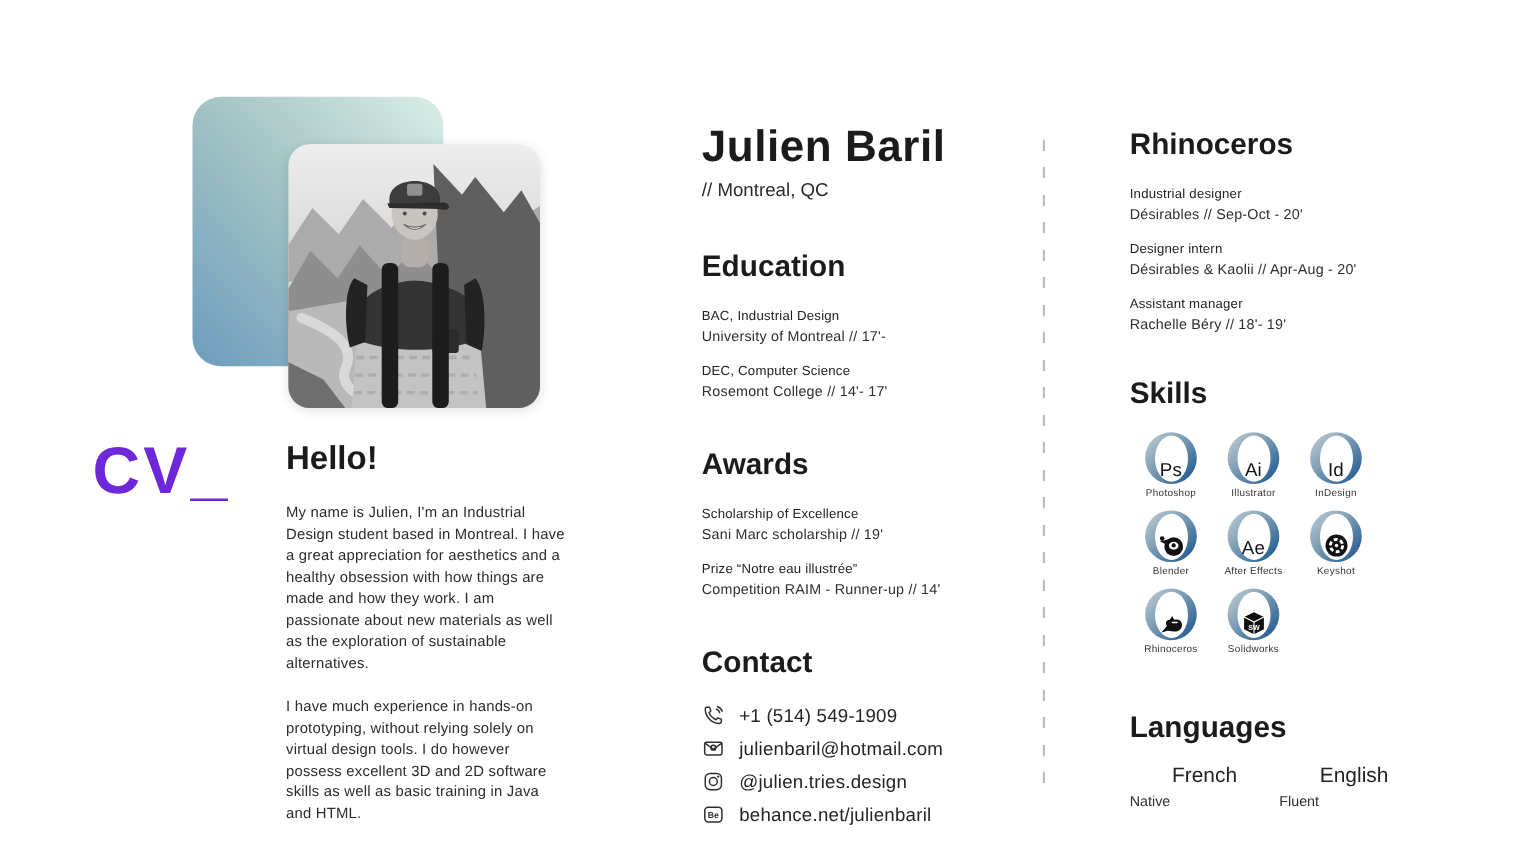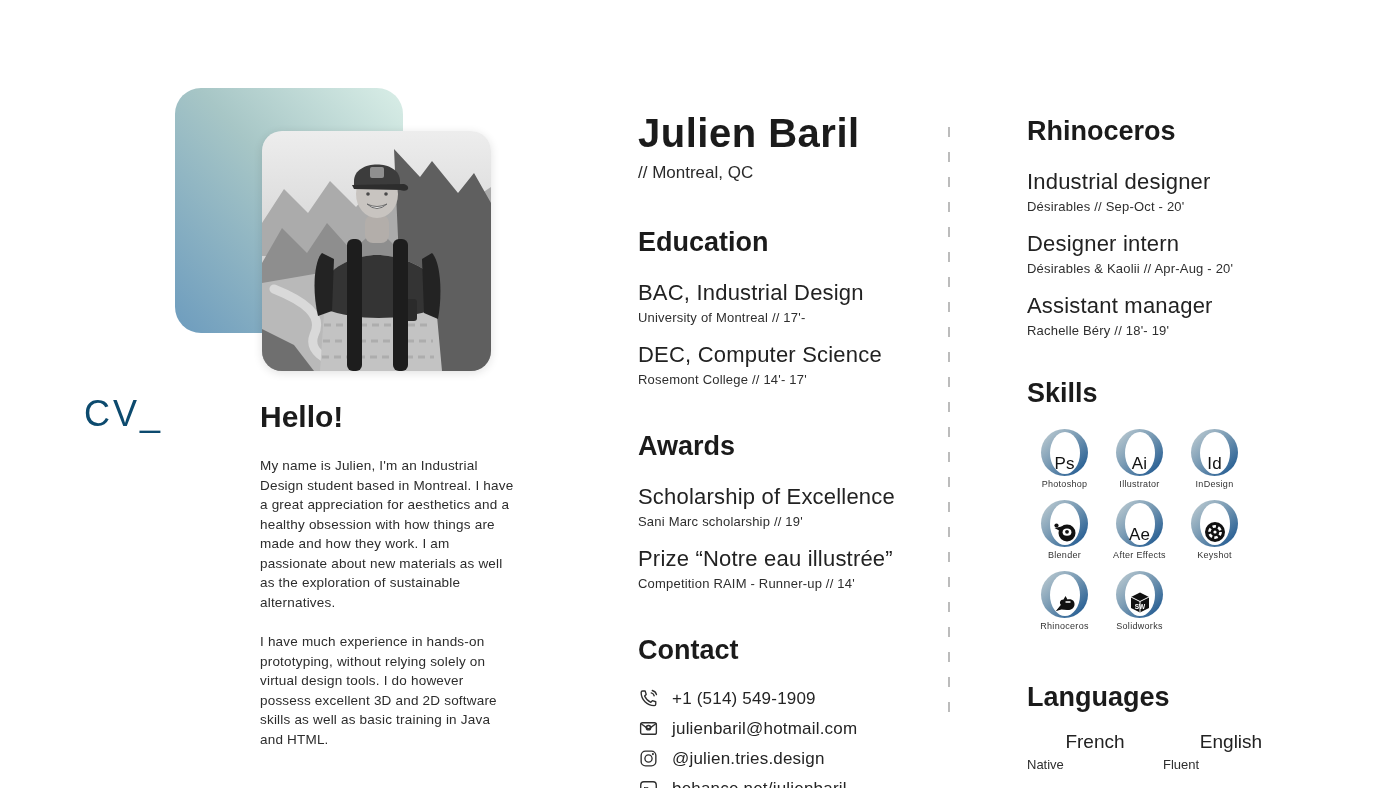--- a/index.html
+++ b/index.html
@@ -21,21 +21,21 @@
   }
   .photo-frame {
     position:absolute; left:262px; top:131px; width:229px; height:240px;
     border-radius:20px; overflow:hidden;
     box-shadow:0 2px 10px rgba(0,0,0,.12);
   }
   .photo-frame svg { display:block; }
 
   .cv-label {
     position:absolute; left:84px; top:393px;
-    font-size:36px; font-weight:400; letter-spacing:3px; color:#0c4a6e;
+    font-size:60px; font-weight:700; letter-spacing:3px; color:#6d28d9;
   }
 
   
   .hello-col { position:absolute; left:260px; top:400px; width:256px; }
   .hello-heading { font-size:30px; font-weight:600; color:#1b1b1b; }
   .hello-col p {
     margin-top:22px; font-size:13.5px; line-height:19.5px; color:#2c2c2c;
     letter-spacing:.2px;
   }
   .hello-col p + p { margin-top:20px; }
@@ -43,21 +43,21 @@
   
   .mid-col { position:absolute; left:638px; top:110px; width:300px; }
   .person-name { font-size:40px; font-weight:600; letter-spacing:.5px; color:#1b1b1b; line-height:1.15; }
   .person-location { margin-top:7px; font-size:17px; color:#2a2a2a; }
 
   .section-heading { font-size:27px; font-weight:600; color:#1b1b1b; line-height:1.15; }
   .mid-col .section-heading { margin-top:44px; }
 
   .entry { margin-top:22px; }
   .entry + .entry { margin-top:17px; }
-  .entry-title { font-size:22px; color:#222; letter-spacing:.2px; }
+  .entry-title { font-size:12px; color:#222; letter-spacing:.2px; }
   .entry-detail { margin-top:4px; font-size:13px; color:#2e2e2e; letter-spacing:.2px; }
 
   .contact-list { margin-top:22px; display:flex; flex-direction:column; gap:9px; }
   .contact-row { display:flex; align-items:center; gap:13px; }
   .contact-row .c-icon { width:21px; height:21px; flex:0 0 auto; display:flex; align-items:center; justify-content:center; }
   .contact-row .c-text { font-size:17px; color:#242424; letter-spacing:.2px; }
 
   
   .v-divider {
     position:absolute; left:948px; top:127px; width:2px; height:588px;

